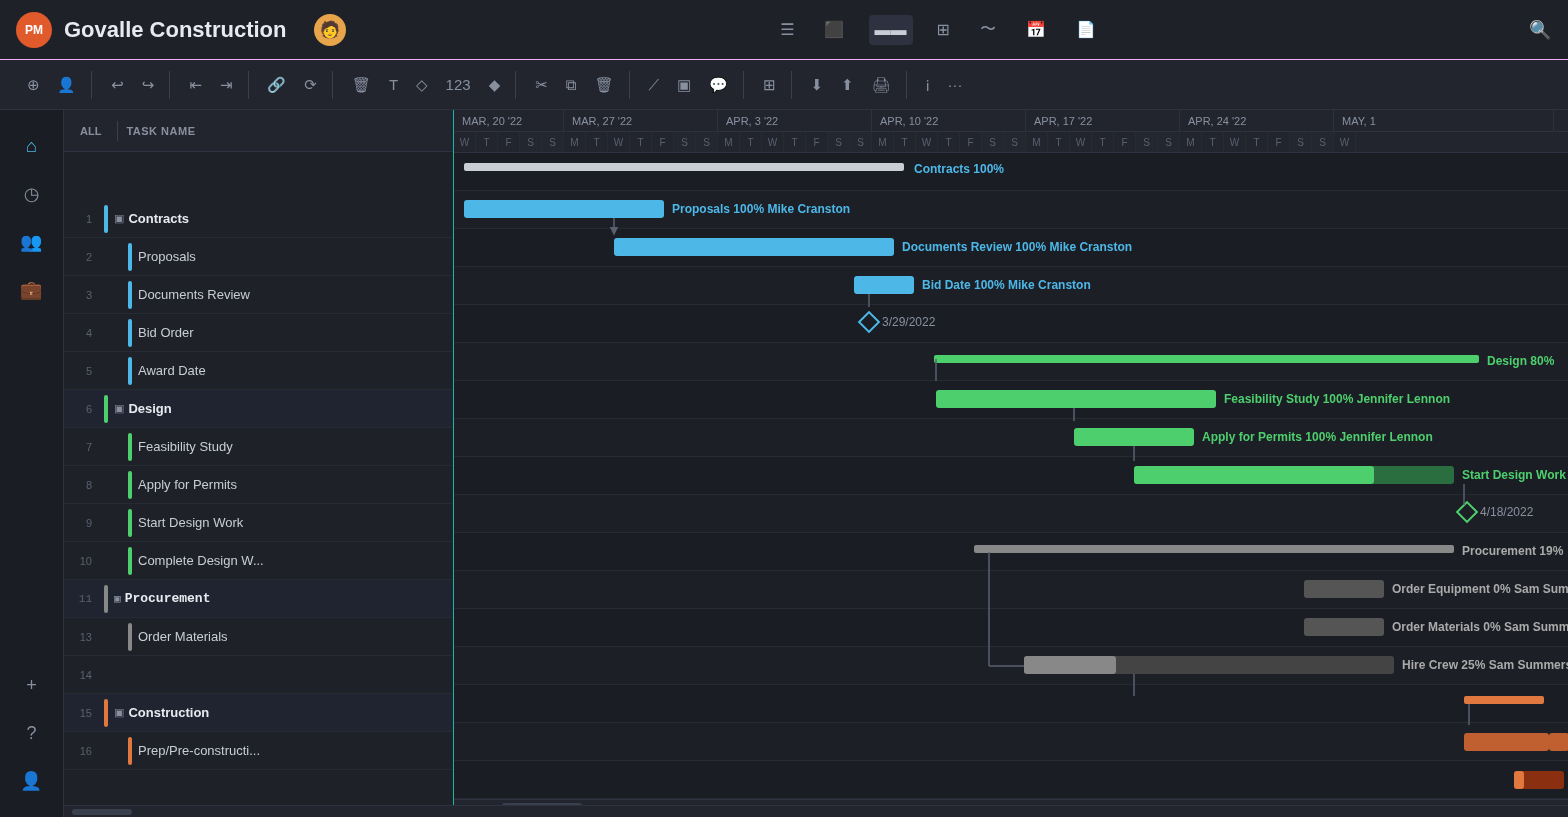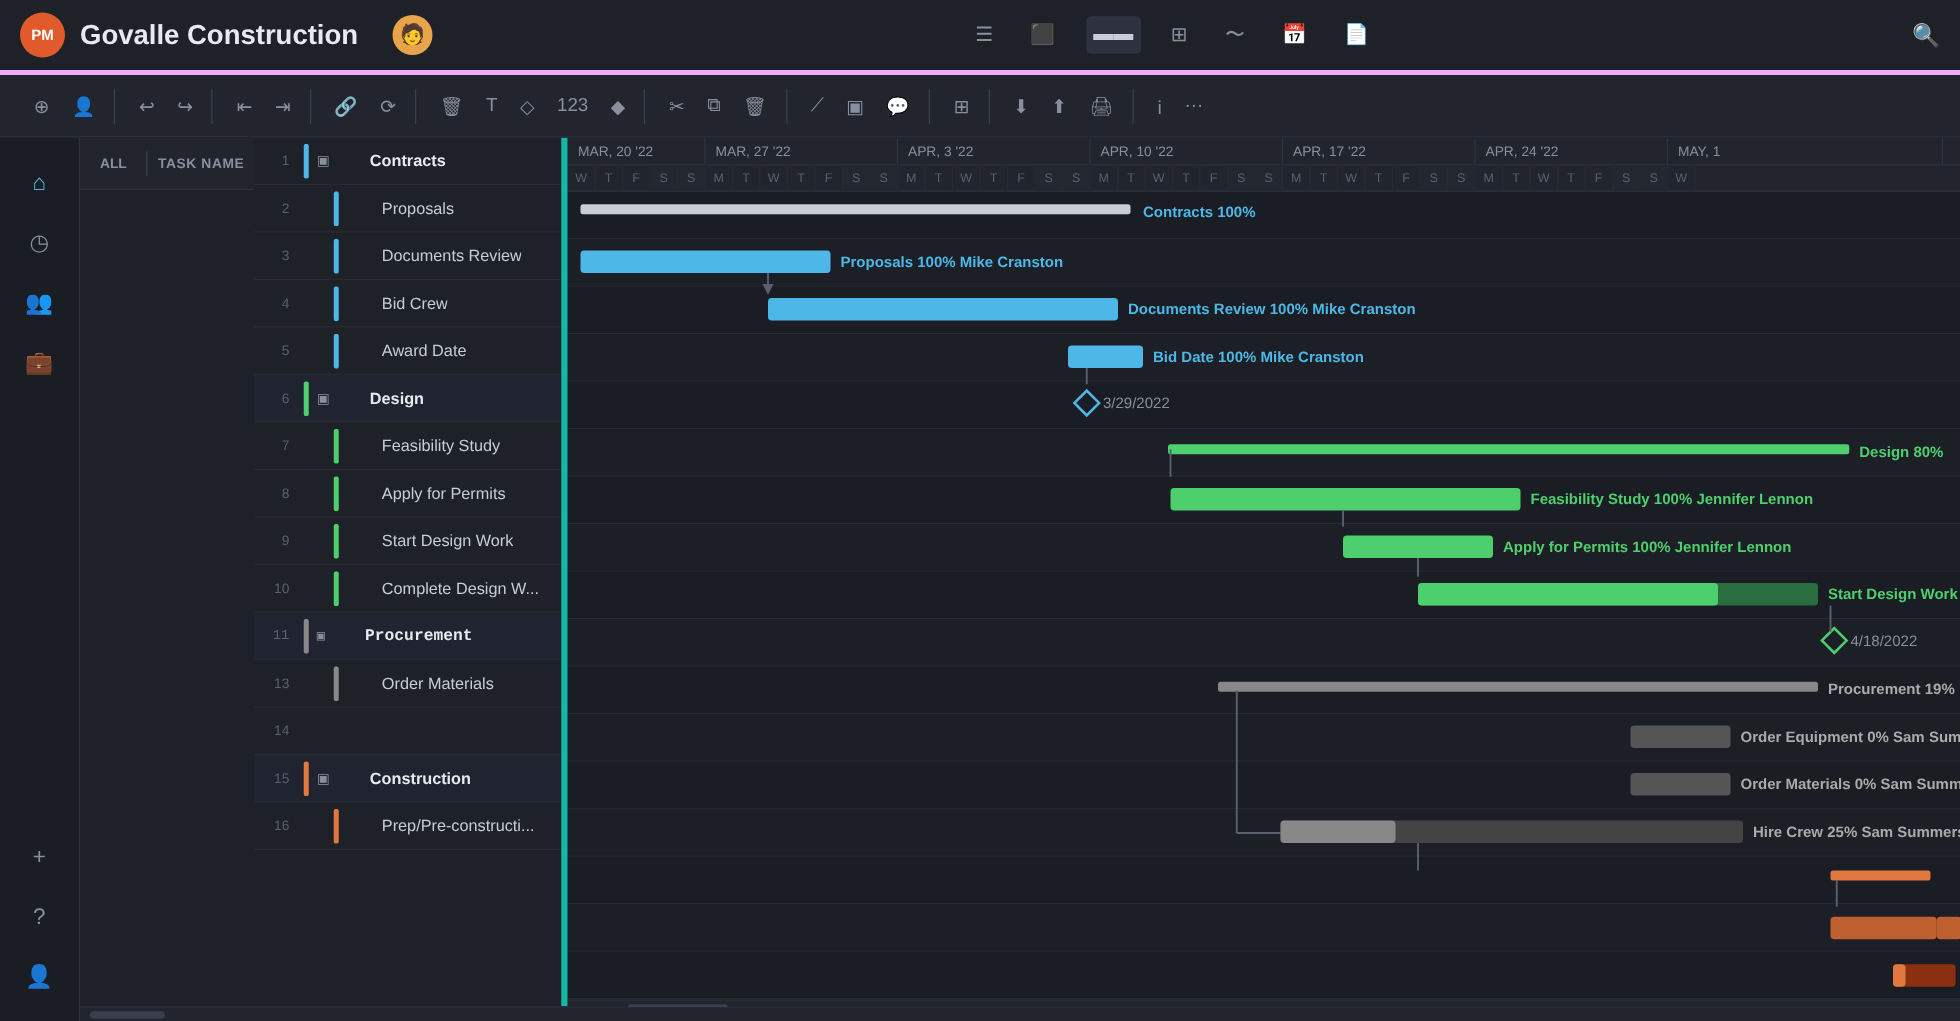--- a/index.html
+++ b/index.html
@@ -1,19 +1,19 @@
 <!DOCTYPE html>
 <html><head>
   <meta charset="utf-8">
   <style>
     * { box-sizing: border-box; margin: 0; padding: 0; }
     body { background: #1a1d23; color: #c8cdd6; font-family: -apple-system, BlinkMacSystemFont, 'Segoe UI', sans-serif; font-size: 13px; overflow: hidden; width: 1568px; height: 817px; display: flex; flex-direction: column; }
 
     
-    .top-bar { display: flex; align-items: center; height: 60px; background: #1e2128; border-bottom: 4px solid #f0abfc; padding: 0 16px; gap: 12px; flex-shrink: 0; }
+    .top-bar { display: flex; align-items: center; height: 60px; background: #1e2128; border-bottom: 1px solid #f0abfc; padding: 0 16px; gap: 12px; flex-shrink: 0; }
     .pm-logo { width: 36px; height: 36px; background: #e05a2b; border-radius: 50%; display: flex; align-items: center; justify-content: center; font-weight: 700; font-size: 12px; color: #fff; flex-shrink: 0; }
     .project-title { font-size: 22px; font-weight: 600; color: #e8eaf0; margin-right: 16px; }
     .avatar { width: 32px; height: 32px; border-radius: 50%; background: #e8a44a; display: flex; align-items: center; justify-content: center; font-size: 16px; }
     .spacer { flex: 1; }
     .top-icons { display: flex; gap: 18px; align-items: center; }
     .top-icon { color: #8890a0; font-size: 16px; cursor: pointer; padding: 6px; border-radius: 4px; }
     .top-icon.active { background: #2e3240; color: #c8cdd6; }
     .search-icon-top { color: #8890a0; font-size: 18px; }
 
     
@@ -31,31 +31,31 @@
     .side-icon.active { color: #4db8e8; }
     .side-icon-bottom { margin-top: auto; }
 
     
     .content { flex: 1; display: flex; flex-direction: column; overflow: hidden; }
 
     
     .gantt { display: flex; flex: 1; overflow: hidden; }
 
     
-    .task-list { width: 390px; flex-shrink: 0; background: #1e2128; border-right: 5px solid #14b8a6; display: flex; flex-direction: row; overflow: hidden; }
+    .task-list { width: 390px; flex-shrink: 0; background: #1e2128; border-right: 1px solid #14b8a6; display: flex; flex-direction: column; overflow: hidden; gap: 48px; }
     .task-list-header { display: flex; align-items: center; height: 42px; background: #22252e; border-bottom: 1px solid #2e3240; padding: 0 8px; gap: 8px; flex-shrink: 0; }
     .col-all { font-size: 11px; font-weight: 700; color: #8890a0; padding: 4px 8px; }
     .col-taskname { font-size: 11px; font-weight: 700; color: #8890a0; letter-spacing: 0.5px; }
     .task-rows { flex: 1; overflow-y: auto; overflow-x: hidden; }
     .task-row { display: flex; align-items: center; height: 38px; border-bottom: 1px solid #262a33; padding-left: 8px; cursor: pointer; }
     .row-num { width: 28px; font-size: 11px; color: #5a6070; text-align: right; padding-right: 8px; flex-shrink: 0; }
     .row-indent { display: flex; align-items: center; flex: 1; overflow: hidden; }
     .group-indicator { width: 4px; height: 28px; border-radius: 2px; margin-right: 6px; flex-shrink: 0; }
     .group-expand { font-size: 11px; color: #8890a0; margin-right: 4px; }
-    .row-name { font-size: 13px; color: #c8cdd6; white-space: nowrap; overflow: hidden; text-overflow: ellipsis; margin-left: 28px; }
+    .row-name { font-size: 13px; color: #c8cdd6; white-space: nowrap; overflow: hidden; text-overflow: ellipsis; }
     .row-name.group { font-weight: 600; color: #e8eaf0; }
     .sub-task { padding-left: 28px; }
     .color-blue { background: #4db8e8; }
     .color-green { background: #4ecf6e; }
     .color-gray { background: #888; }
     .color-orange { background: #e07840; }
 
     
     .timeline { flex: 1; overflow: auto; position: relative; background: #1a1d23; }
     .timeline-header { position: sticky; top: 0; z-index: 10; background: #22252e; border-bottom: 1px solid #2e3240; }
@@ -187,21 +187,21 @@
             <div class="row-indent sub-task">
               <div class="group-indicator color-blue"></div>
               <span class="row-name">Documents Review</span>
             </div>
           </div>
 
           <div class="task-row">
             <span class="row-num">4</span>
             <div class="row-indent sub-task">
               <div class="group-indicator color-blue"></div>
-              <span class="row-name">Bid Crew</span>
+              <span class="row-name">Bid Order</span>
             </div>
           </div>
 
           <div class="task-row">
             <span class="row-num">5</span>
             <div class="row-indent sub-task">
               <div class="group-indicator color-blue"></div>
               <span class="row-name">Award Date</span>
             </div>
           </div>

